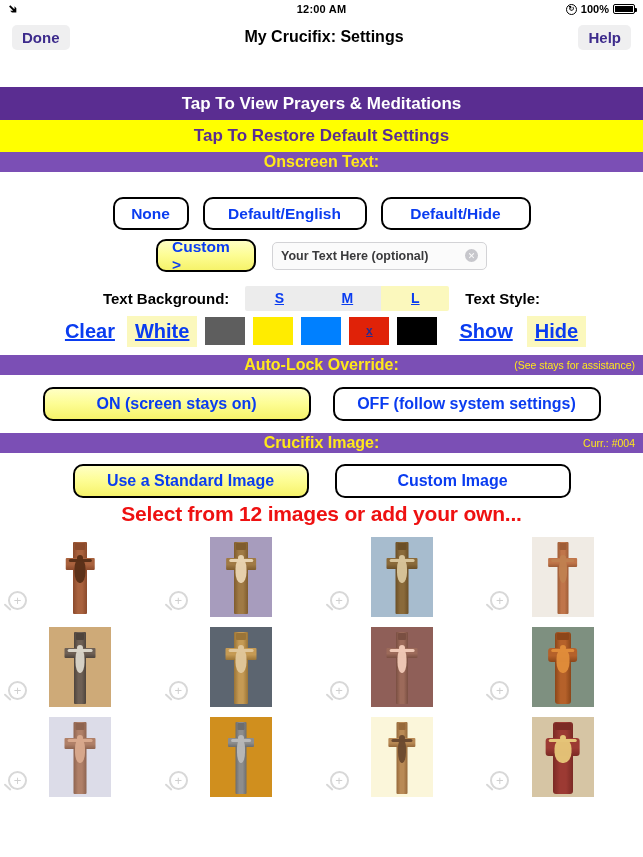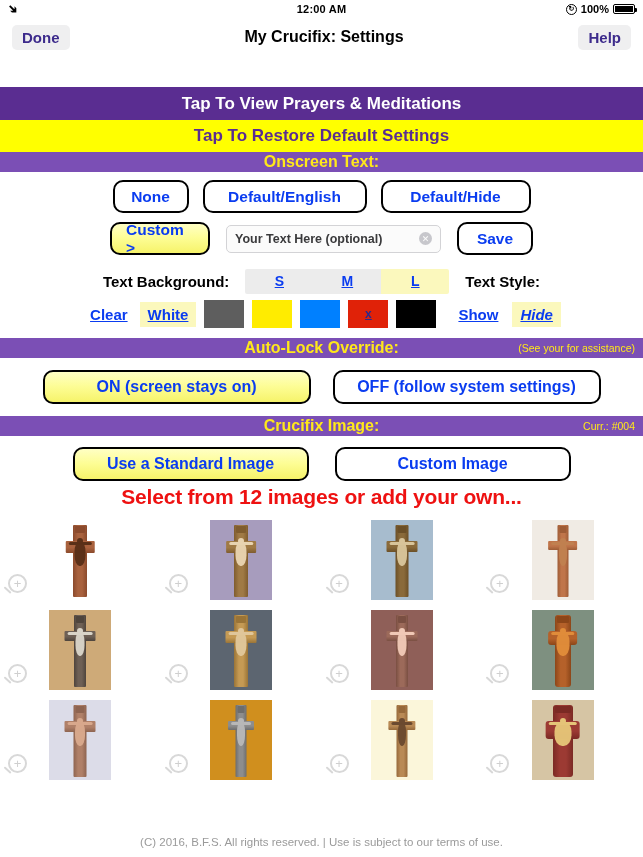--- a/index.html
+++ b/index.html
@@ -109,21 +109,21 @@
   .seg div {
     width: 68px; display: flex; align-items: center; justify-content: center;
     background: #ececec; color: #0a3cf0; font-size: 14px; font-weight: bold;
     text-decoration: underline; cursor: pointer;
   }
   .seg div.on { background: #fbf8bd; }
 
   
   .sw-row { display: flex; align-items: center; justify-content: center; height: 32px; gap: 0; }
   .txtbtn {
-    color: #0a3cf0; font-size: 15px; font-weight: bold; text-decoration: underline;
+    color: #0a3cf0; font-size: 20px; font-weight: bold; text-decoration: underline;
     cursor: pointer; padding: 4px 8px; background: transparent;
   }
   .txtbtn.on { background: #fbf8bd; }
   .swatch {
     width: 40px; height: 28px; cursor: pointer; margin: 0 4px;
     display: flex; align-items: center; justify-content: center;
     color: #2a2a8c; font-size: 12px; font-weight: bold; text-decoration: underline;
   }
 
   
@@ -204,42 +204,39 @@
 
   <div class="bar bar-yellow">
     <span class="bar-text">Tap To Restore Default Settings</span>
   </div>
 
   <div class="bar bar-purple-light">
     <span class="bar-text">Onscreen Text:</span>
   </div>
 
   <div class="section">
-    <div class="pill-row" style="padding:8px 0 0 0;">
+    <div class="pill-row" style="padding:25px 0 0 0;">
       <div class="pill" style="width:76px;">
         <span>None</span>
       </div>
       <div class="pill" style="width:164px;">
         <span>Default/English</span>
       </div>
       <div class="pill" style="width:150px;">
         <span>Default/Hide</span>
       </div>
     </div>
 
     <div class="pill-row" style="padding:9px 0 0 0; gap:16px;">
       <div class="pill selected" style="width:100px;">
         <span>Custom &gt;</span>
       </div>
       <div class="textfield">
         <span class="ph">Your Text Here (optional)</span>
         <span class="clear-x">✕</span>
-      </div>
-      <div class="pill" style="width:76px;">
-        <span>Save</span>
       </div>
     </div>
 
     <div class="tb-row" style="margin-top:11px;">
       <span class="lbl">Text Background:</span>
       <div class="seg">
         <div>
             <span>S</span>
           </div>
         <div>
@@ -256,27 +253,27 @@
       <span class="txtbtn">Clear</span>
       <span class="txtbtn on" style="margin-left:4px;">White</span>
       <span class="swatch" style="margin-left: 8px; background: rgb(94, 94, 94);"></span>
       <span class="swatch" style="background: rgb(255, 236, 0);"></span>
       <span class="swatch" style="background: rgb(0, 128, 255);"></span>
       <span class="swatch" style="background: rgb(224, 34, 8);">
           <span>x</span>
         </span>
       <span class="swatch" style="background: rgb(0, 0, 0);"></span>
       <span class="txtbtn" style="margin-left:10px;">Show</span>
-      <span class="txtbtn on" style="margin-left:6px;font-style:italic;">Hide</span>
+      <span class="txtbtn on" style="margin-left:6px;">Hide</span>
     </div>
   </div>
 
   <div class="bar bar-purple-light" style="margin-top:8px;">
     <span class="bar-text">Auto-Lock Override:</span>
-    <span class="bar-note">(See your for assistance)</span>
+    <span class="bar-note">(See stays for assistance)</span>
   </div>
 
   <div class="section">
     <div class="pill-row" style="padding:12px 0 12px 0; gap:22px;">
       <div class="pill big selected" style="width:268px;">
         <span>ON (screen stays on)</span>
       </div>
       <div class="pill big" style="width:268px;">
         <span>OFF (follow system settings)</span>
       </div>
@@ -453,14 +450,13 @@
               <div class="titulus" style="top: 7%; width: 16px; height: 7px; background: rgb(123, 42, 36); border-radius: 1px;"></div>
               <div class="body" style="top: 27%; width: 17px; height: 30%; background: rgb(229, 196, 120); opacity: 0.97;"></div>
               <div class="arm" style="top: 28%; height: 3px; width: 46%; background: rgb(229, 196, 120); border-radius: 2px;"></div>
               <div class="head" style="top: 23%; width: 6px; height: 6px; background: rgb(229, 196, 120);"></div>
             </div>
           </div>
         </div>
       </div>
   </div>
 
-  <div class="footer">(C) 2016, B.F.S. All rights reserved. | Use is subject to our terms of use.</div>
 </div>
 
 </body></html>

